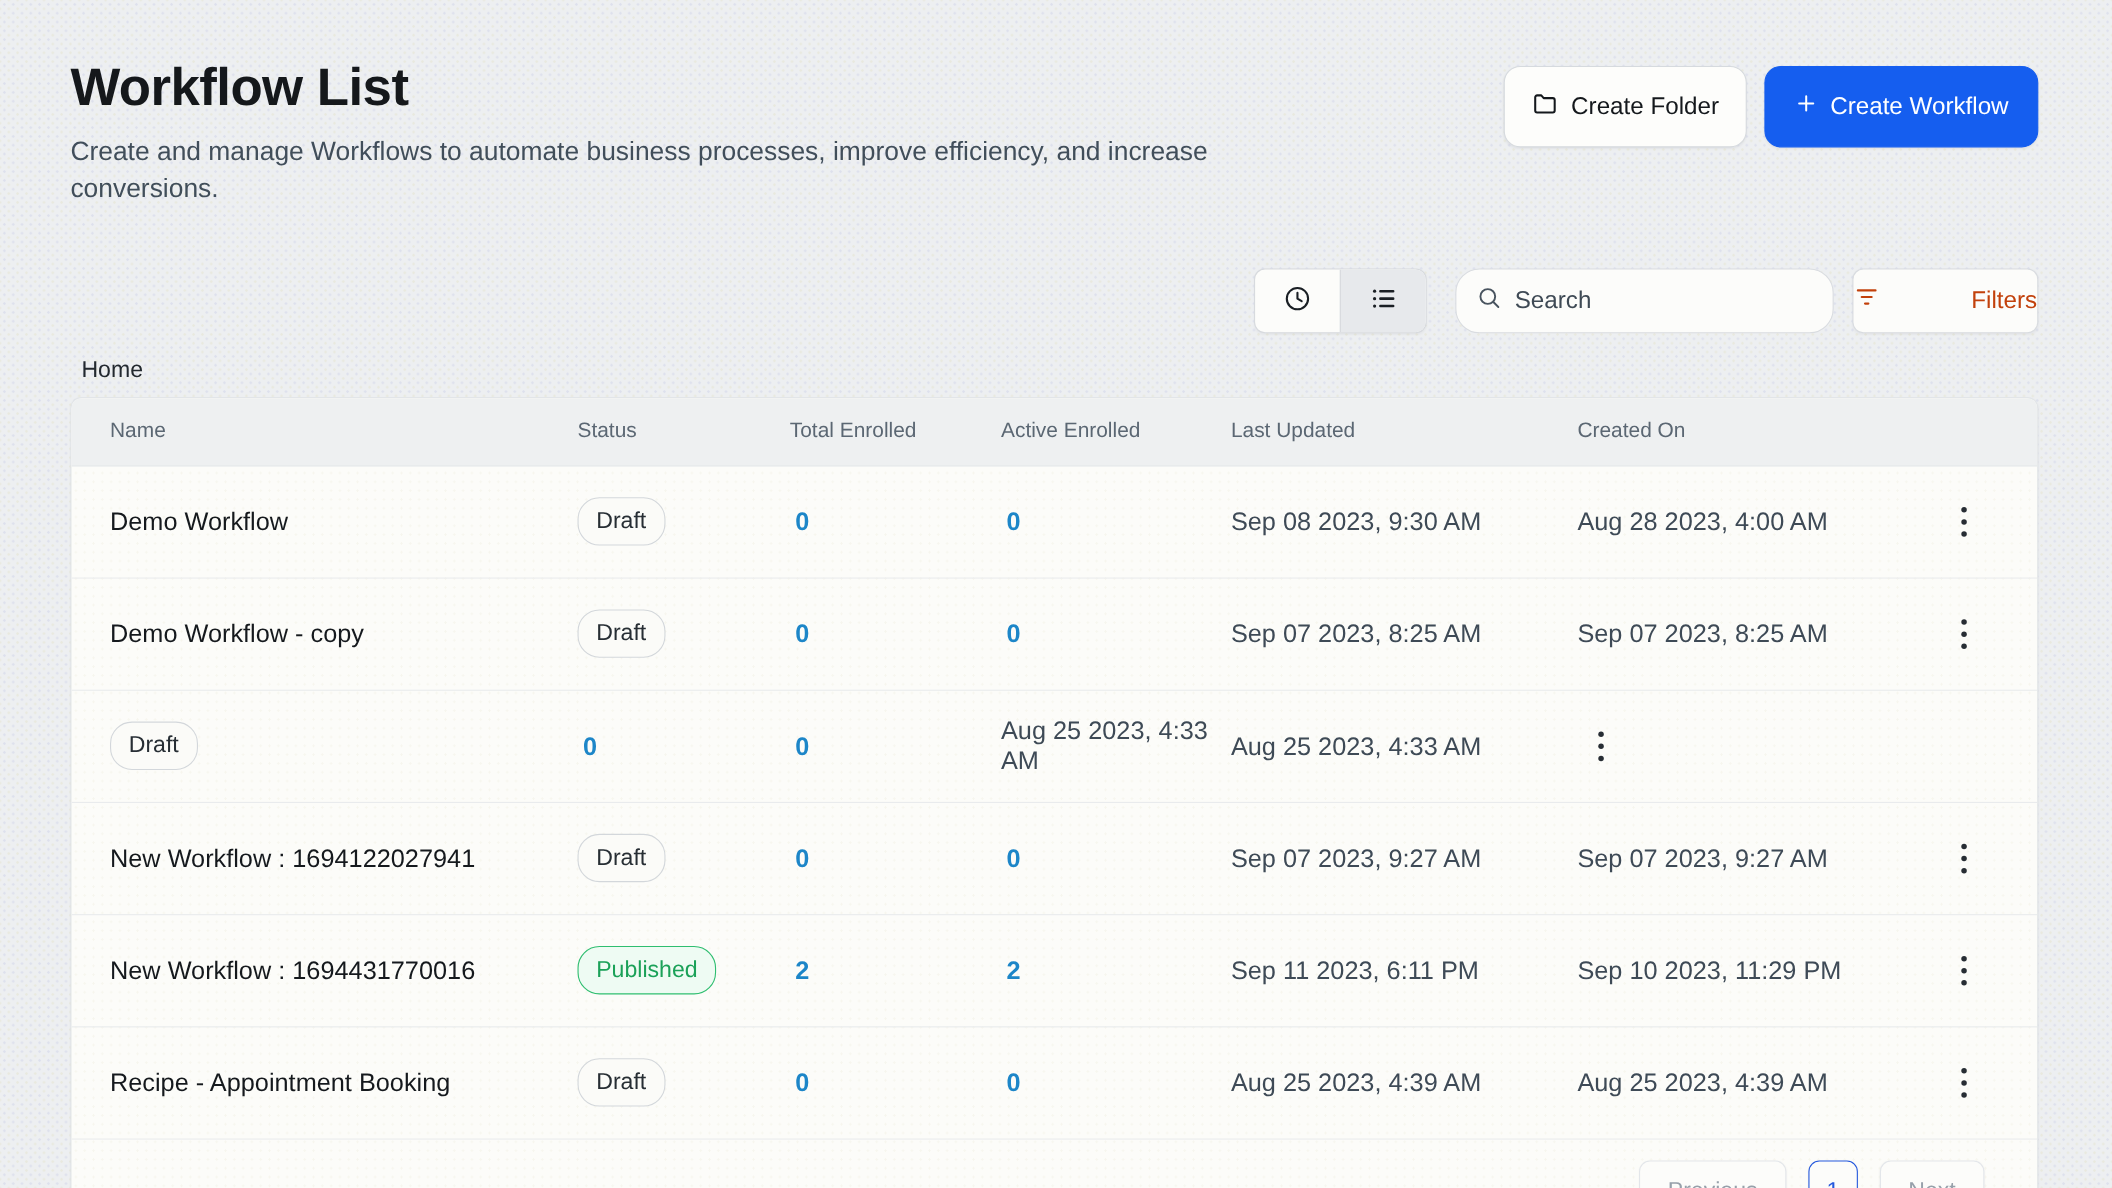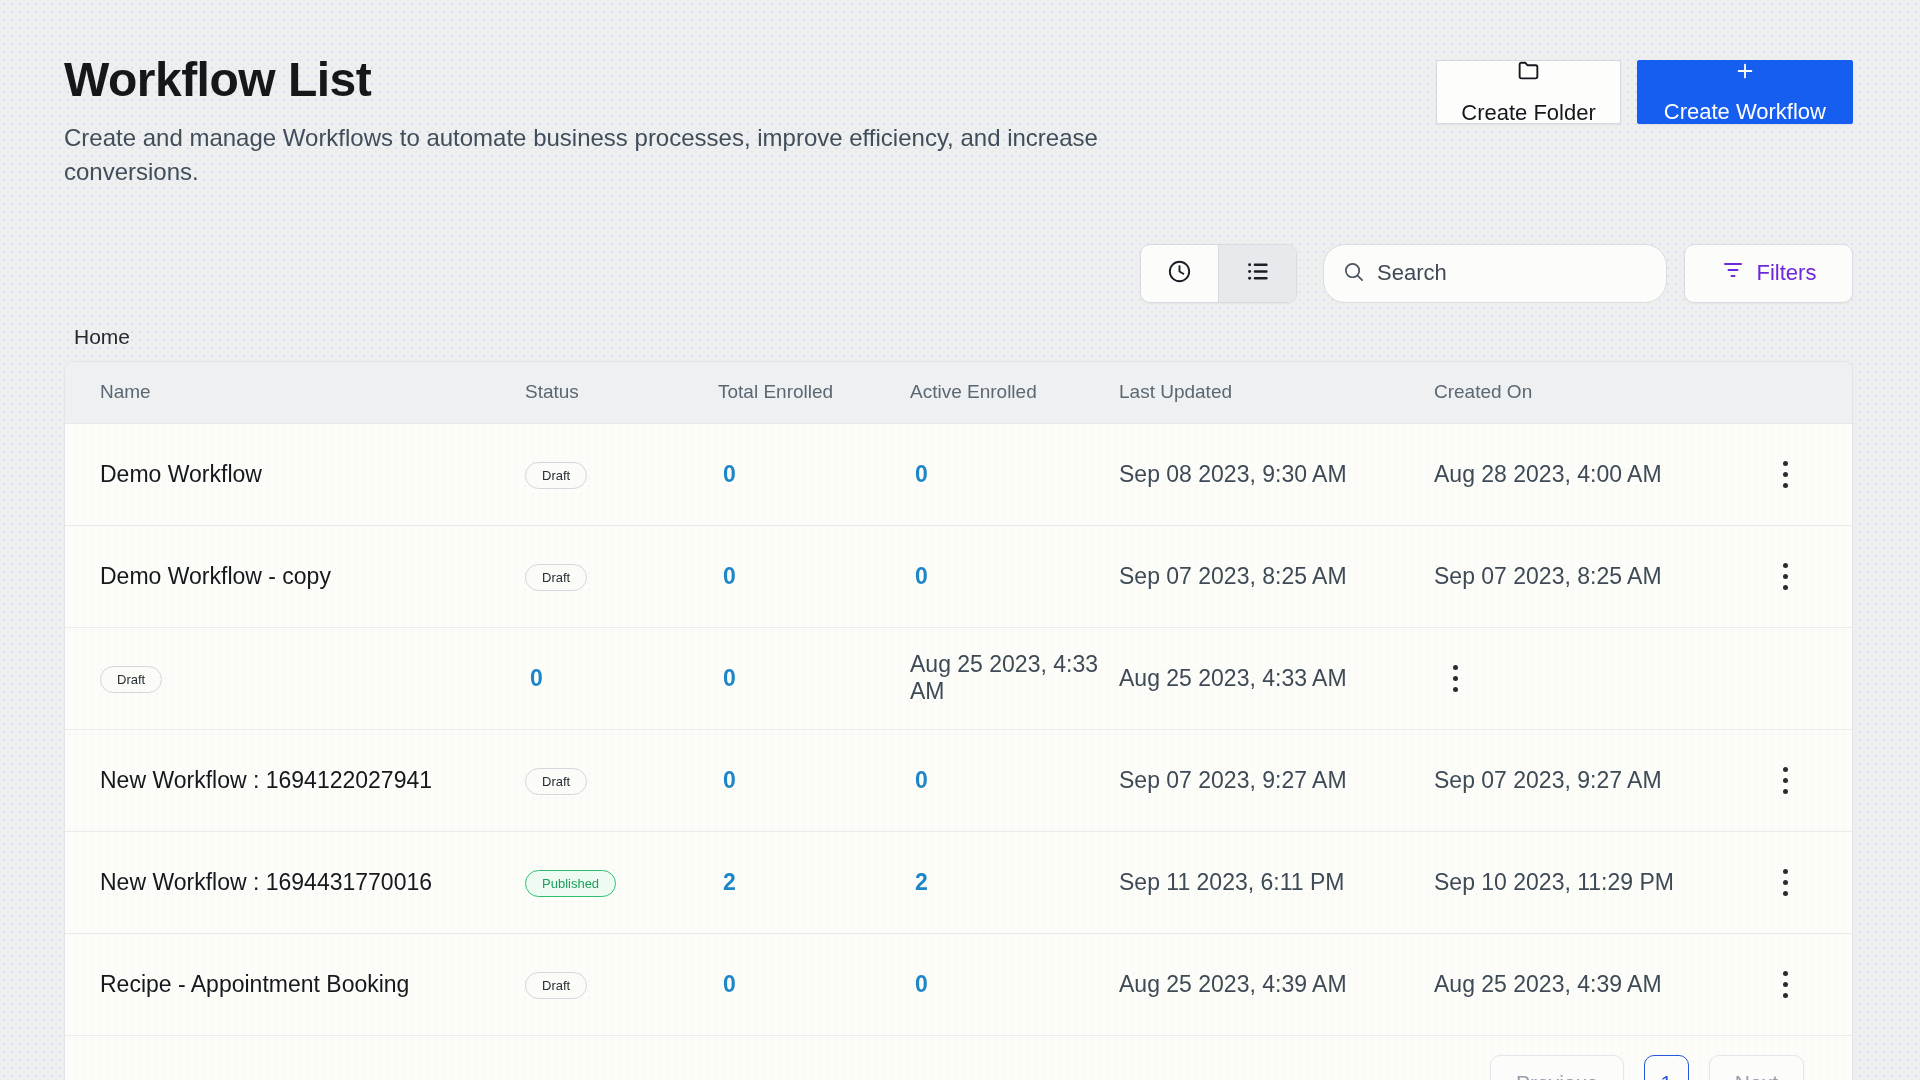--- a/index.html
+++ b/index.html
@@ -16,24 +16,24 @@
   }
   .page { width:1920px; padding:0 67px 0 64px; }
 
   
   .page-header { display:flex; justify-content:space-between; align-items:flex-start; margin-top:54px; }
   h1.title { font-size:48px; font-weight:700; letter-spacing:-0.5px; color:#15181b; line-height:1.1; }
   p.desc { margin-top:14px; font-size:24px; line-height:34px; color:#414e5a; max-width:1060px; }
   .header-actions { display:flex; gap:16px; margin-top:6px; flex:none; }
   .btn {
     display:inline-flex; align-items:center; justify-content:center; gap:11px;
-    height:64px; border-radius:2px; font-size:22px; cursor:pointer;
+    height:74px; border-radius:15px; font-size:22px; cursor:pointer;
     font-family:inherit;
     border:1px solid #d6dade; background:#fdfdfb; color:#14181c; font-weight:500;
-    padding:0 24px; box-shadow:0 1px 2px rgba(16,24,40,.05);flex-direction:column;
+    padding:0 24px; box-shadow:0 1px 2px rgba(16,24,40,.05);
   }
   .btn.primary {
     background:var(--primary-button,#155eef); border-color:var(--primary-button,#155eef);
     color:#fff; padding:0 26px;
   }
   .btn svg { flex:none; }
 
   
   .toolbar { display:flex; justify-content:flex-end; align-items:center; margin-top:55px; height:59px; }
   .segmented {
@@ -47,23 +47,23 @@
     display:flex; align-items:center; gap:12px; height:59px; width:344px;
     margin-left:26px; padding:0 18px; background:#fcfcfa; border:1px solid #d9dce0;
     border-radius:22px; color:#49545f; flex:none;
   }
   .search-box input {
     border:none; outline:none; background:transparent; font-family:inherit;
     font-size:22px; color:#333c45; width:100%;
   }
   .search-box input::placeholder { color:#3f4a55; opacity:1; }
   .filters-btn {
-    display:flex; align-items:center; justify-content:center; gap:12px; height:59px; width:169px;
+    display:flex; align-items:center; justify-content:space-between; gap:12px; height:59px; width:169px;
     margin-left:17px; background:#fcfcfa; border:1px solid #d9dce0; border-radius:10px;
-    font-family:inherit; font-size:22px; color:#6d28d9; font-weight:500; cursor:pointer;
+    font-family:inherit; font-size:22px; color:#c2410c; font-weight:500; cursor:pointer;
     box-shadow:0 1px 2px rgba(16,24,40,.04); flex:none;
   }
 
   
   .breadcrumb { margin-top:22px; margin-left:10px; font-size:21px; color:#23292f; cursor:pointer; width:max-content; }
 
   
   .card {
     margin-top:12px; border:1px solid #e2e5e8; border-radius:10px; overflow:hidden;
     background-color:#fcfcf9;
@@ -77,22 +77,22 @@
     align-items:center; padding-left:35px;
   }
   .thead { height:62px; background:#eef0f1; border-bottom:1px solid #e6e8ea; }
   .thead .th { font-size:19px; font-weight:500; color:#5b6773; }
   .row { height:102px; border-bottom:1px solid #e9ebed; cursor:pointer; }
   .cell { font-size:23px; }
   .cell.name { color:#15191d; font-weight:500; }
   .cell.num { font-weight:700; color:var(--enrolled-link,#1d86c8); padding-left:5px; }
   .cell.date { color:#3e4a56; }
   .badge {
-    display:inline-flex; align-items:center; justify-content:center; height:27px;
-    padding:0 16px; border-radius:20px; font-size:13px;
+    display:inline-flex; align-items:center; justify-content:center; height:44px;
+    padding:0 16px; border-radius:20px; font-size:21px;
     border:1px solid #d3d7db; background:#fbfbf8; color:#272e34;
   }
   .badge.published {
     border:1.5px solid var(--published-green-border,#2fbe70);
     color:var(--published-green,#1ba158); background:#eefbf3; font-weight:500;
   }
   .kebab {
     display:flex; flex-direction:column; gap:6px; align-items:center; justify-content:center;
     width:38px; height:46px; margin-left:2px; background:transparent; border:none; cursor:pointer;
   }

